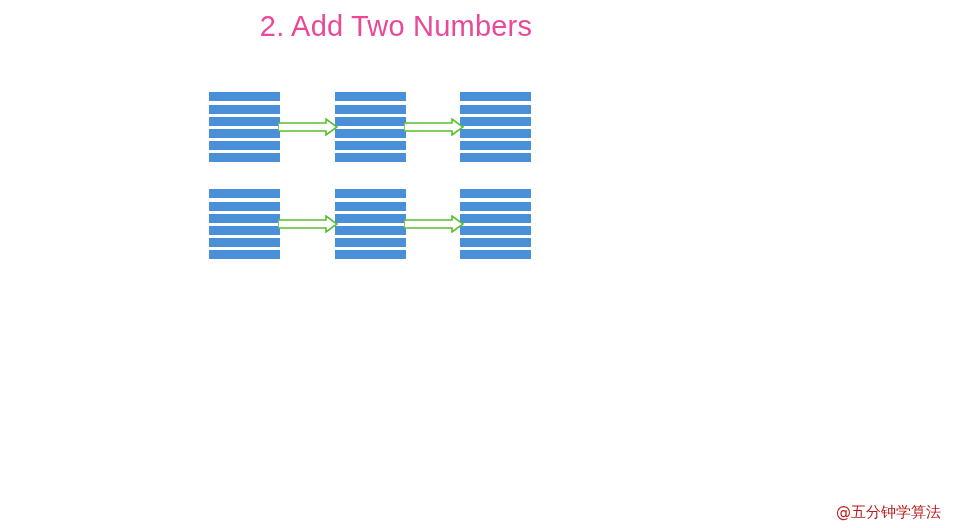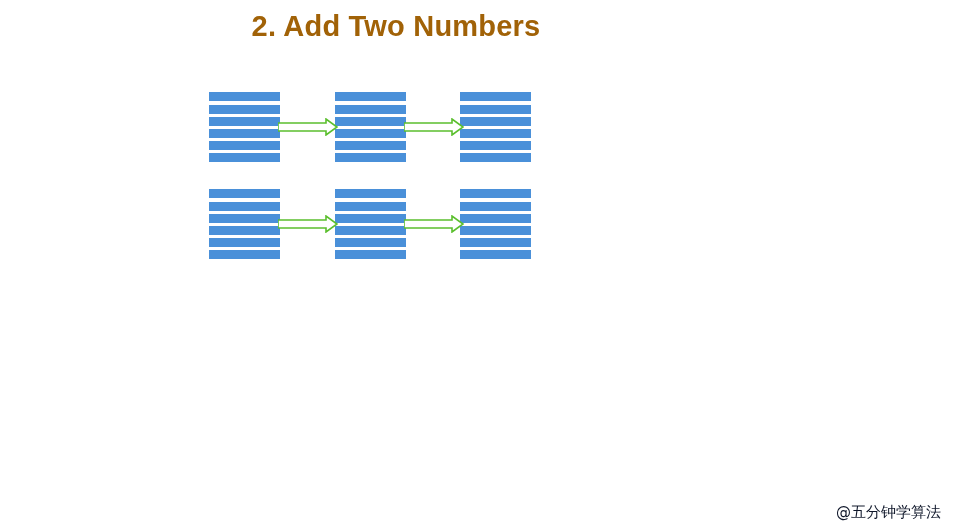--- a/index.html
+++ b/index.html
@@ -17,22 +17,22 @@
 
   
   #slide-title {
     position: absolute;
     left: 0;
     top: 8px;
     width: 792px;
     text-align: center;
     font-size: 29px;
     line-height: 36px;
-    font-weight: 700;
-    color: #a16207;
+    font-weight: 400;
+    color: #ec4899;
     letter-spacing: 0.2px;
     white-space: nowrap;
   }
 
   
   #diagram {
     position: absolute;
     left: 0;
     top: 0;
     width: 953px;
@@ -110,21 +110,21 @@
   .ll-arrow.gap-1 { left: 195px; }
   .ll-arrow svg { display: block; }
 
   
   #watermark {
     position: absolute;
     right: 12px;
     bottom: 6px;
     font-size: 15px;
     line-height: 20px;
-    color: #0f172a;
+    color: #b91c1c;
     font-family: "DejaVu Sans", sans-serif;
     white-space: nowrap;
   }
 </style>
 </head>
 <body>
 
 <div id="slide-title">2. Add Two Numbers</div>
 
 <div id="diagram">

